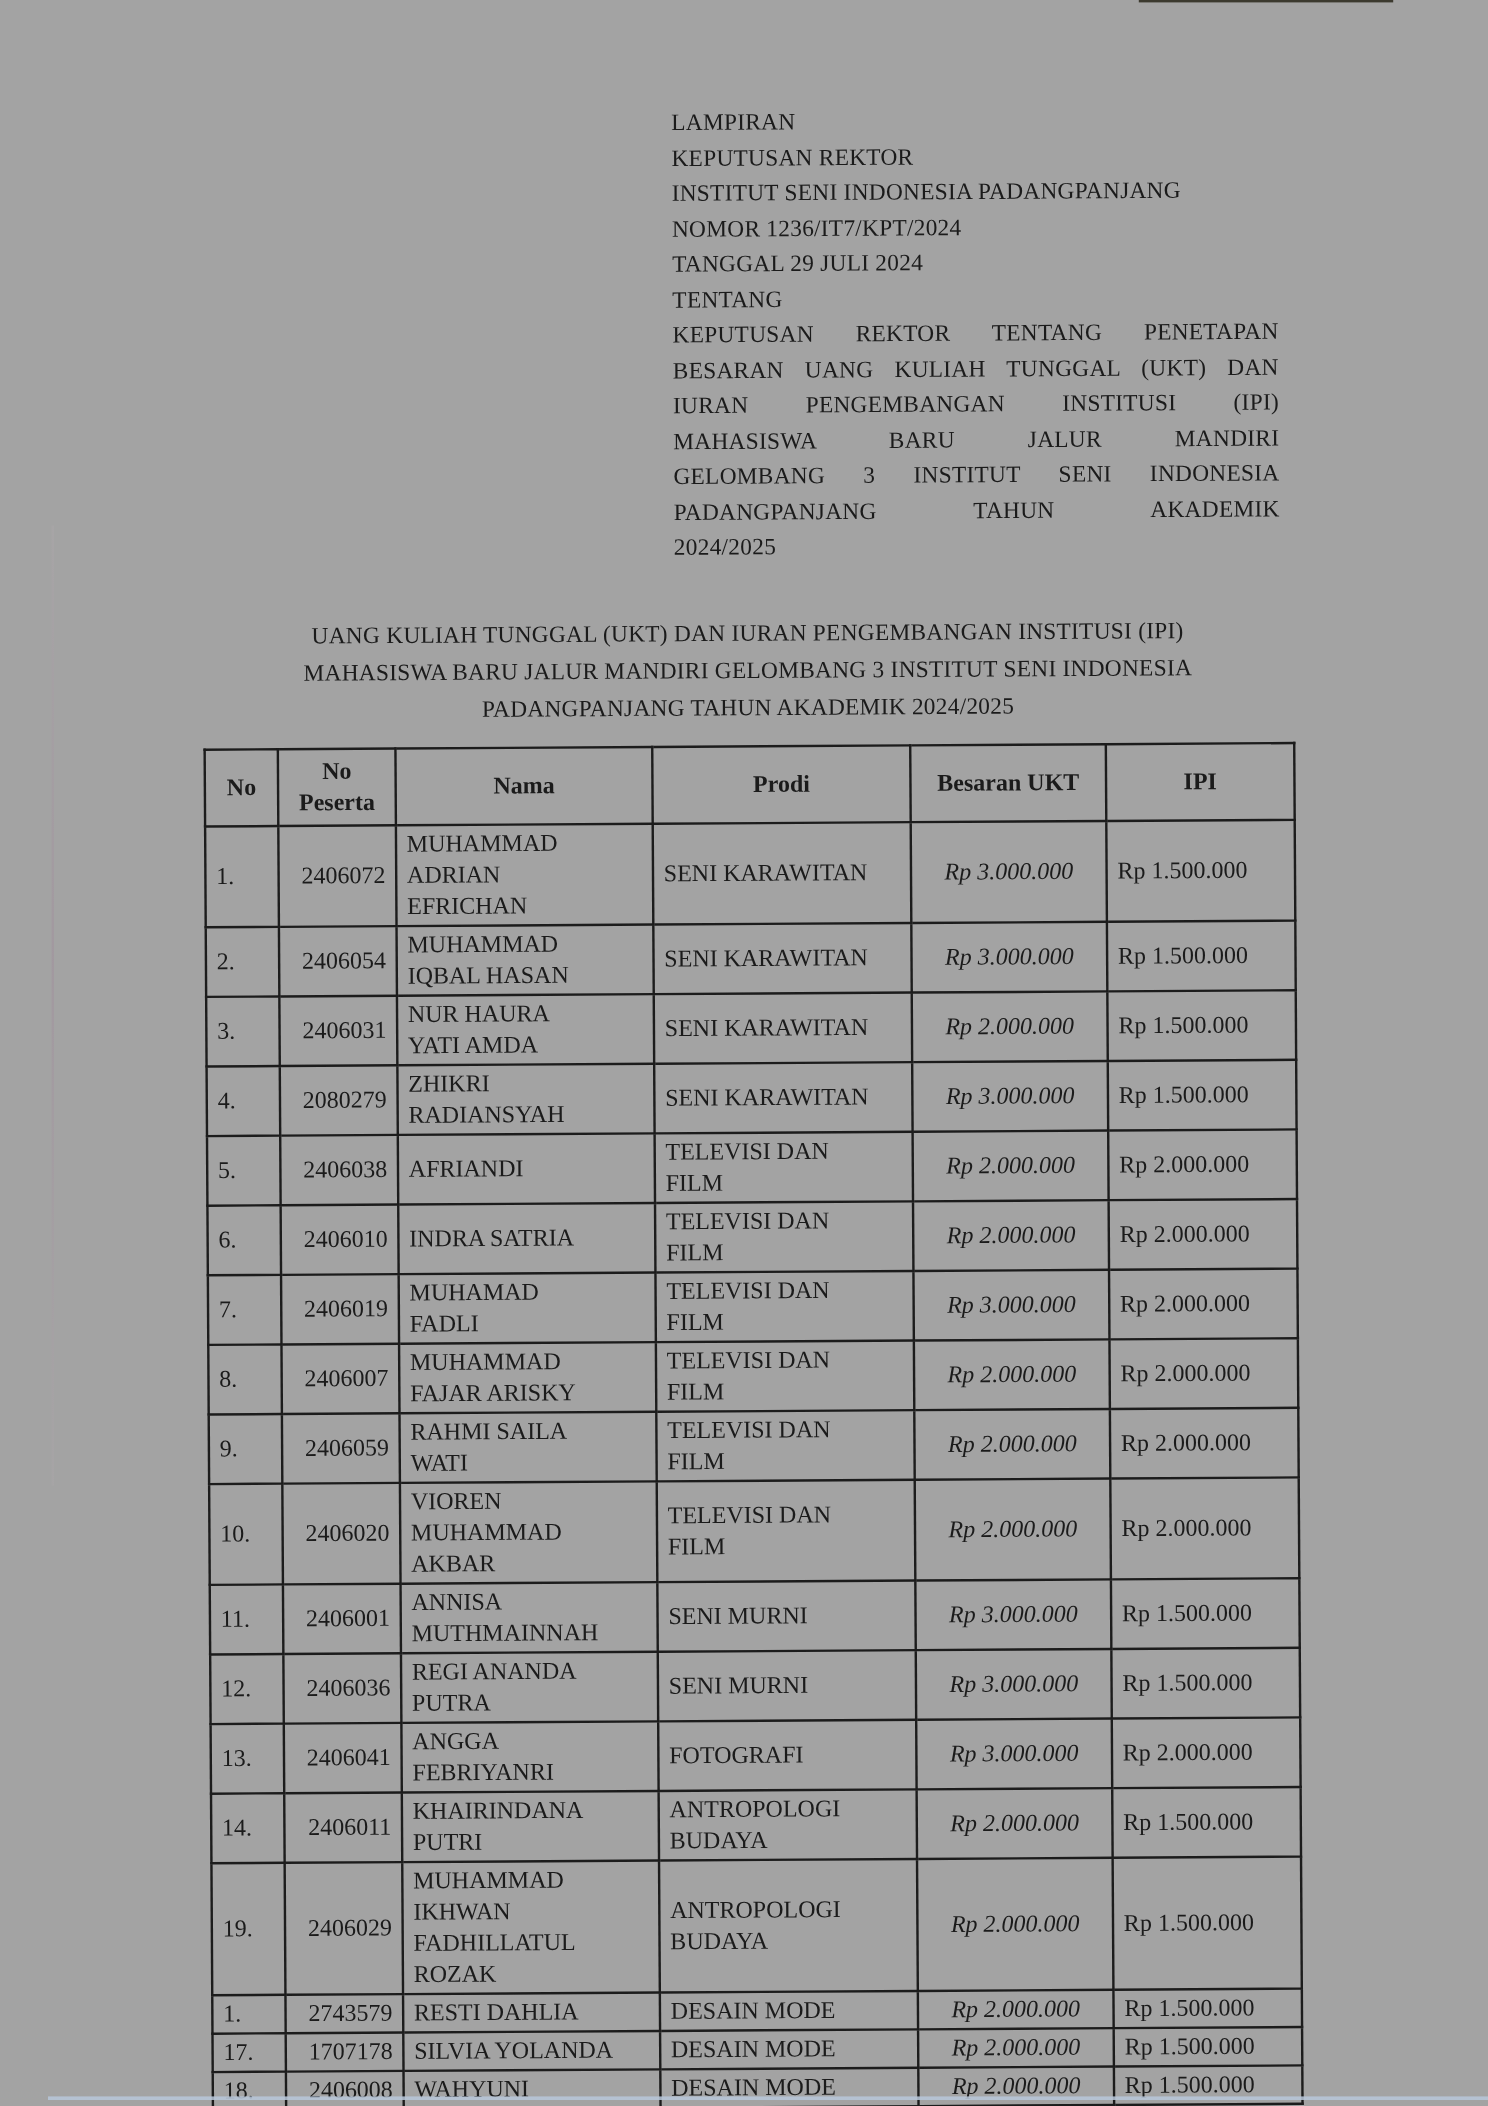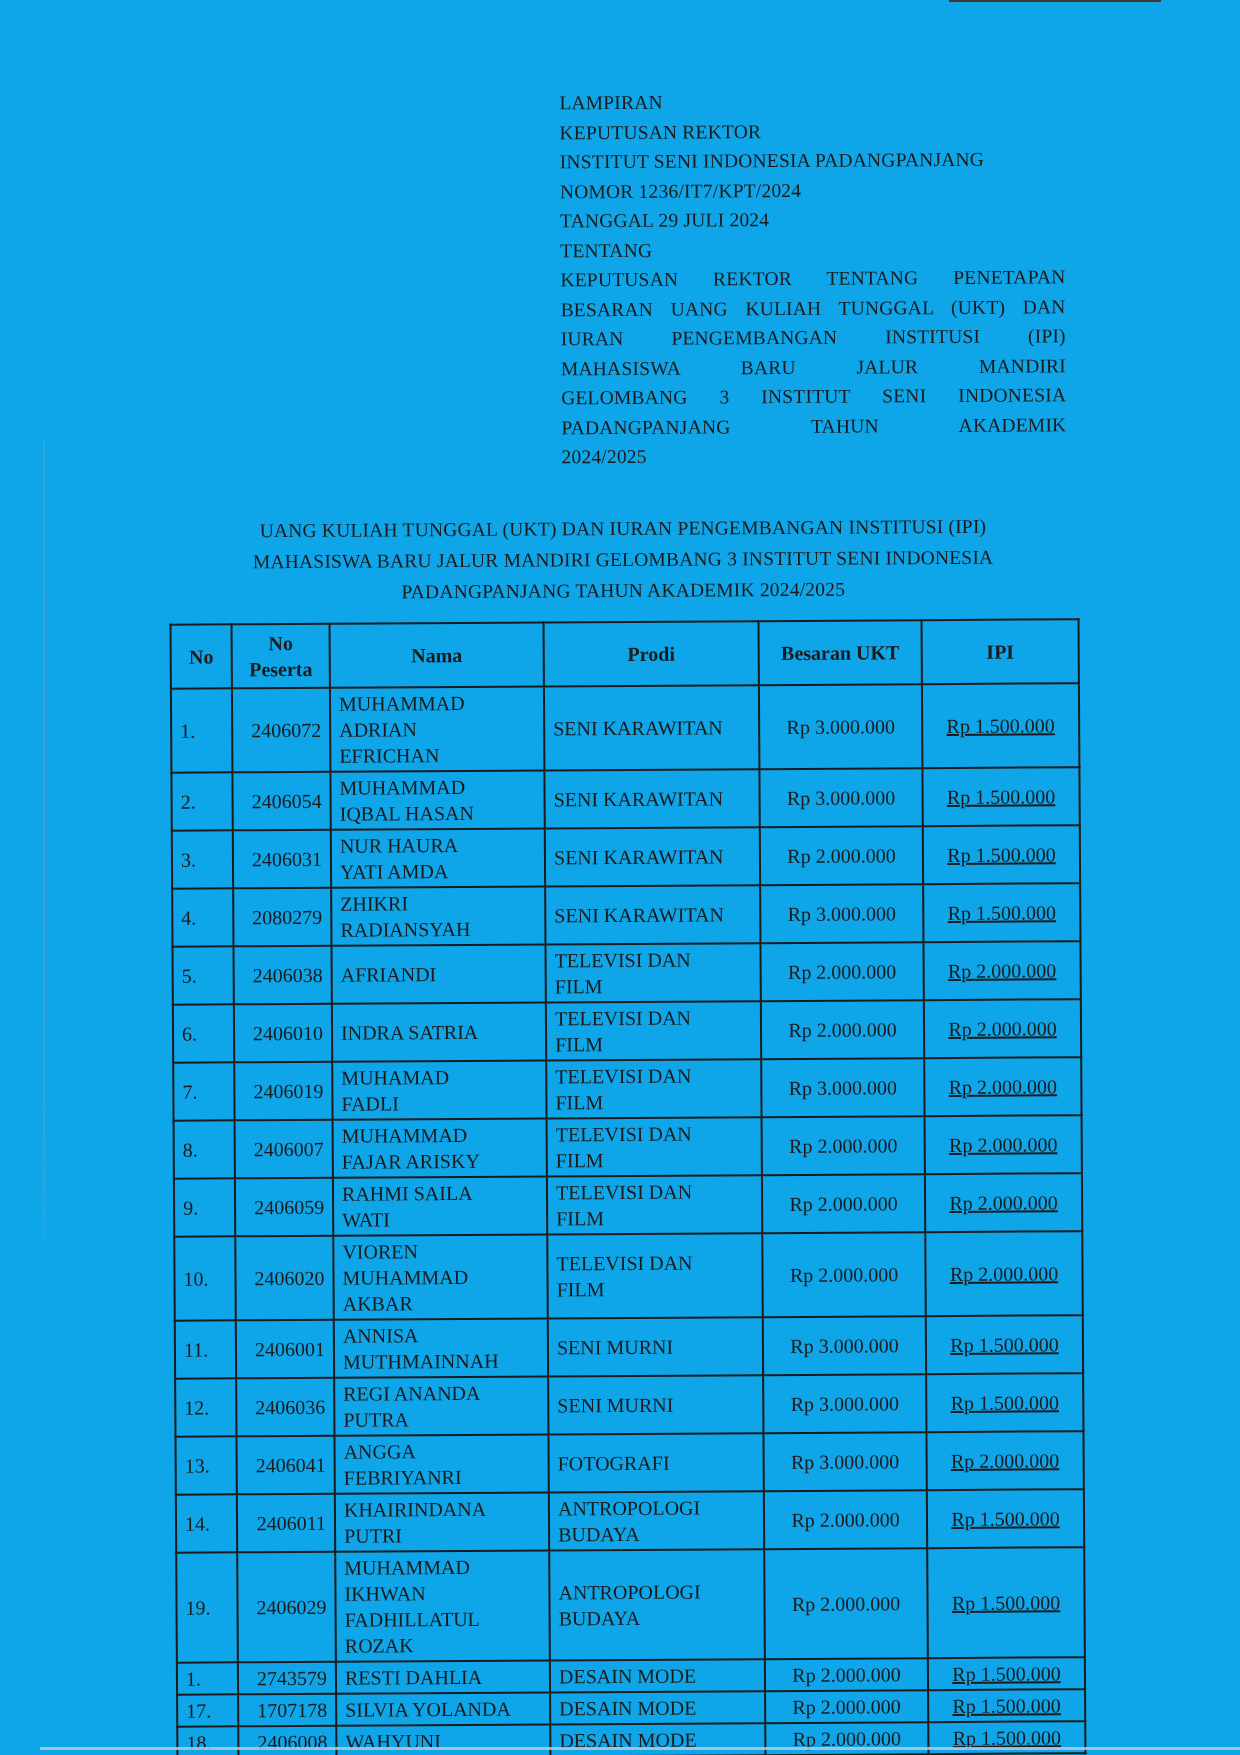--- a/index.html
+++ b/index.html
@@ -1,18 +1,18 @@
 <!DOCTYPE html>
 <html><head>
 <meta charset="utf-8">
 <style>
   html,body { margin:0; padding:0; background:#ffffff; }
   .page {
     position:relative; width:1240px; height:1755px;
-    background:#0ea5e9; overflow:hidden;
+    background:#a3a3a3; overflow:hidden;
     font-family:"Liberation Serif","DejaVu Serif",serif;
     color:#1b1b1b;
   }
   .scan-content { position:absolute; left:0; top:0; width:1240px; height:1755px;
     transform:rotate(-0.35deg); transform-origin:620px 700px; }
 
   .letterhead {
     position:absolute; left:563px; top:88px; width:505px;
     font-size:19.5px; line-height:29.5px; letter-spacing:0.2px;
   }
@@ -35,22 +35,22 @@
     padding:2px 8px; overflow:hidden;
   }
   table.fee th {
     font-weight:bold; text-align:center; white-space:pre-line;
     padding:5px 2px; font-size:20px;
   }
   .cell-no      { text-align:left; padding-left:9px; }
   .cell-no_peserta { text-align:right; padding-left:2px; padding-right:2px; }
   .cell-nama    { text-align:left; white-space:pre-line; padding-left:10px; }
   .cell-prodi   { text-align:left; white-space:pre-line; padding-left:10px; }
-  .cell-ukt     { text-align:center; white-space:nowrap; }
-  .cell-ipi     { text-align:center; white-space:nowrap;text-decoration:underline; }
+  .cell-ukt     { text-align:center; white-space:nowrap;font-style:italic; }
+  .cell-ipi     { white-space:nowrap; }
 
   .artifact-top-edge {
     position:absolute; left:949px; top:0; width:212px; height:2px;
     background:#3c3a2f;
   }
   .artifact-left-line {
     position:absolute; left:43px; top:438px; width:2px; height:800px;
     background:linear-gradient(to bottom, rgba(190,175,185,0.15), rgba(160,140,155,0.45) 45%, rgba(190,175,185,0.12));
   }
   .artifact-bottom-edge {

